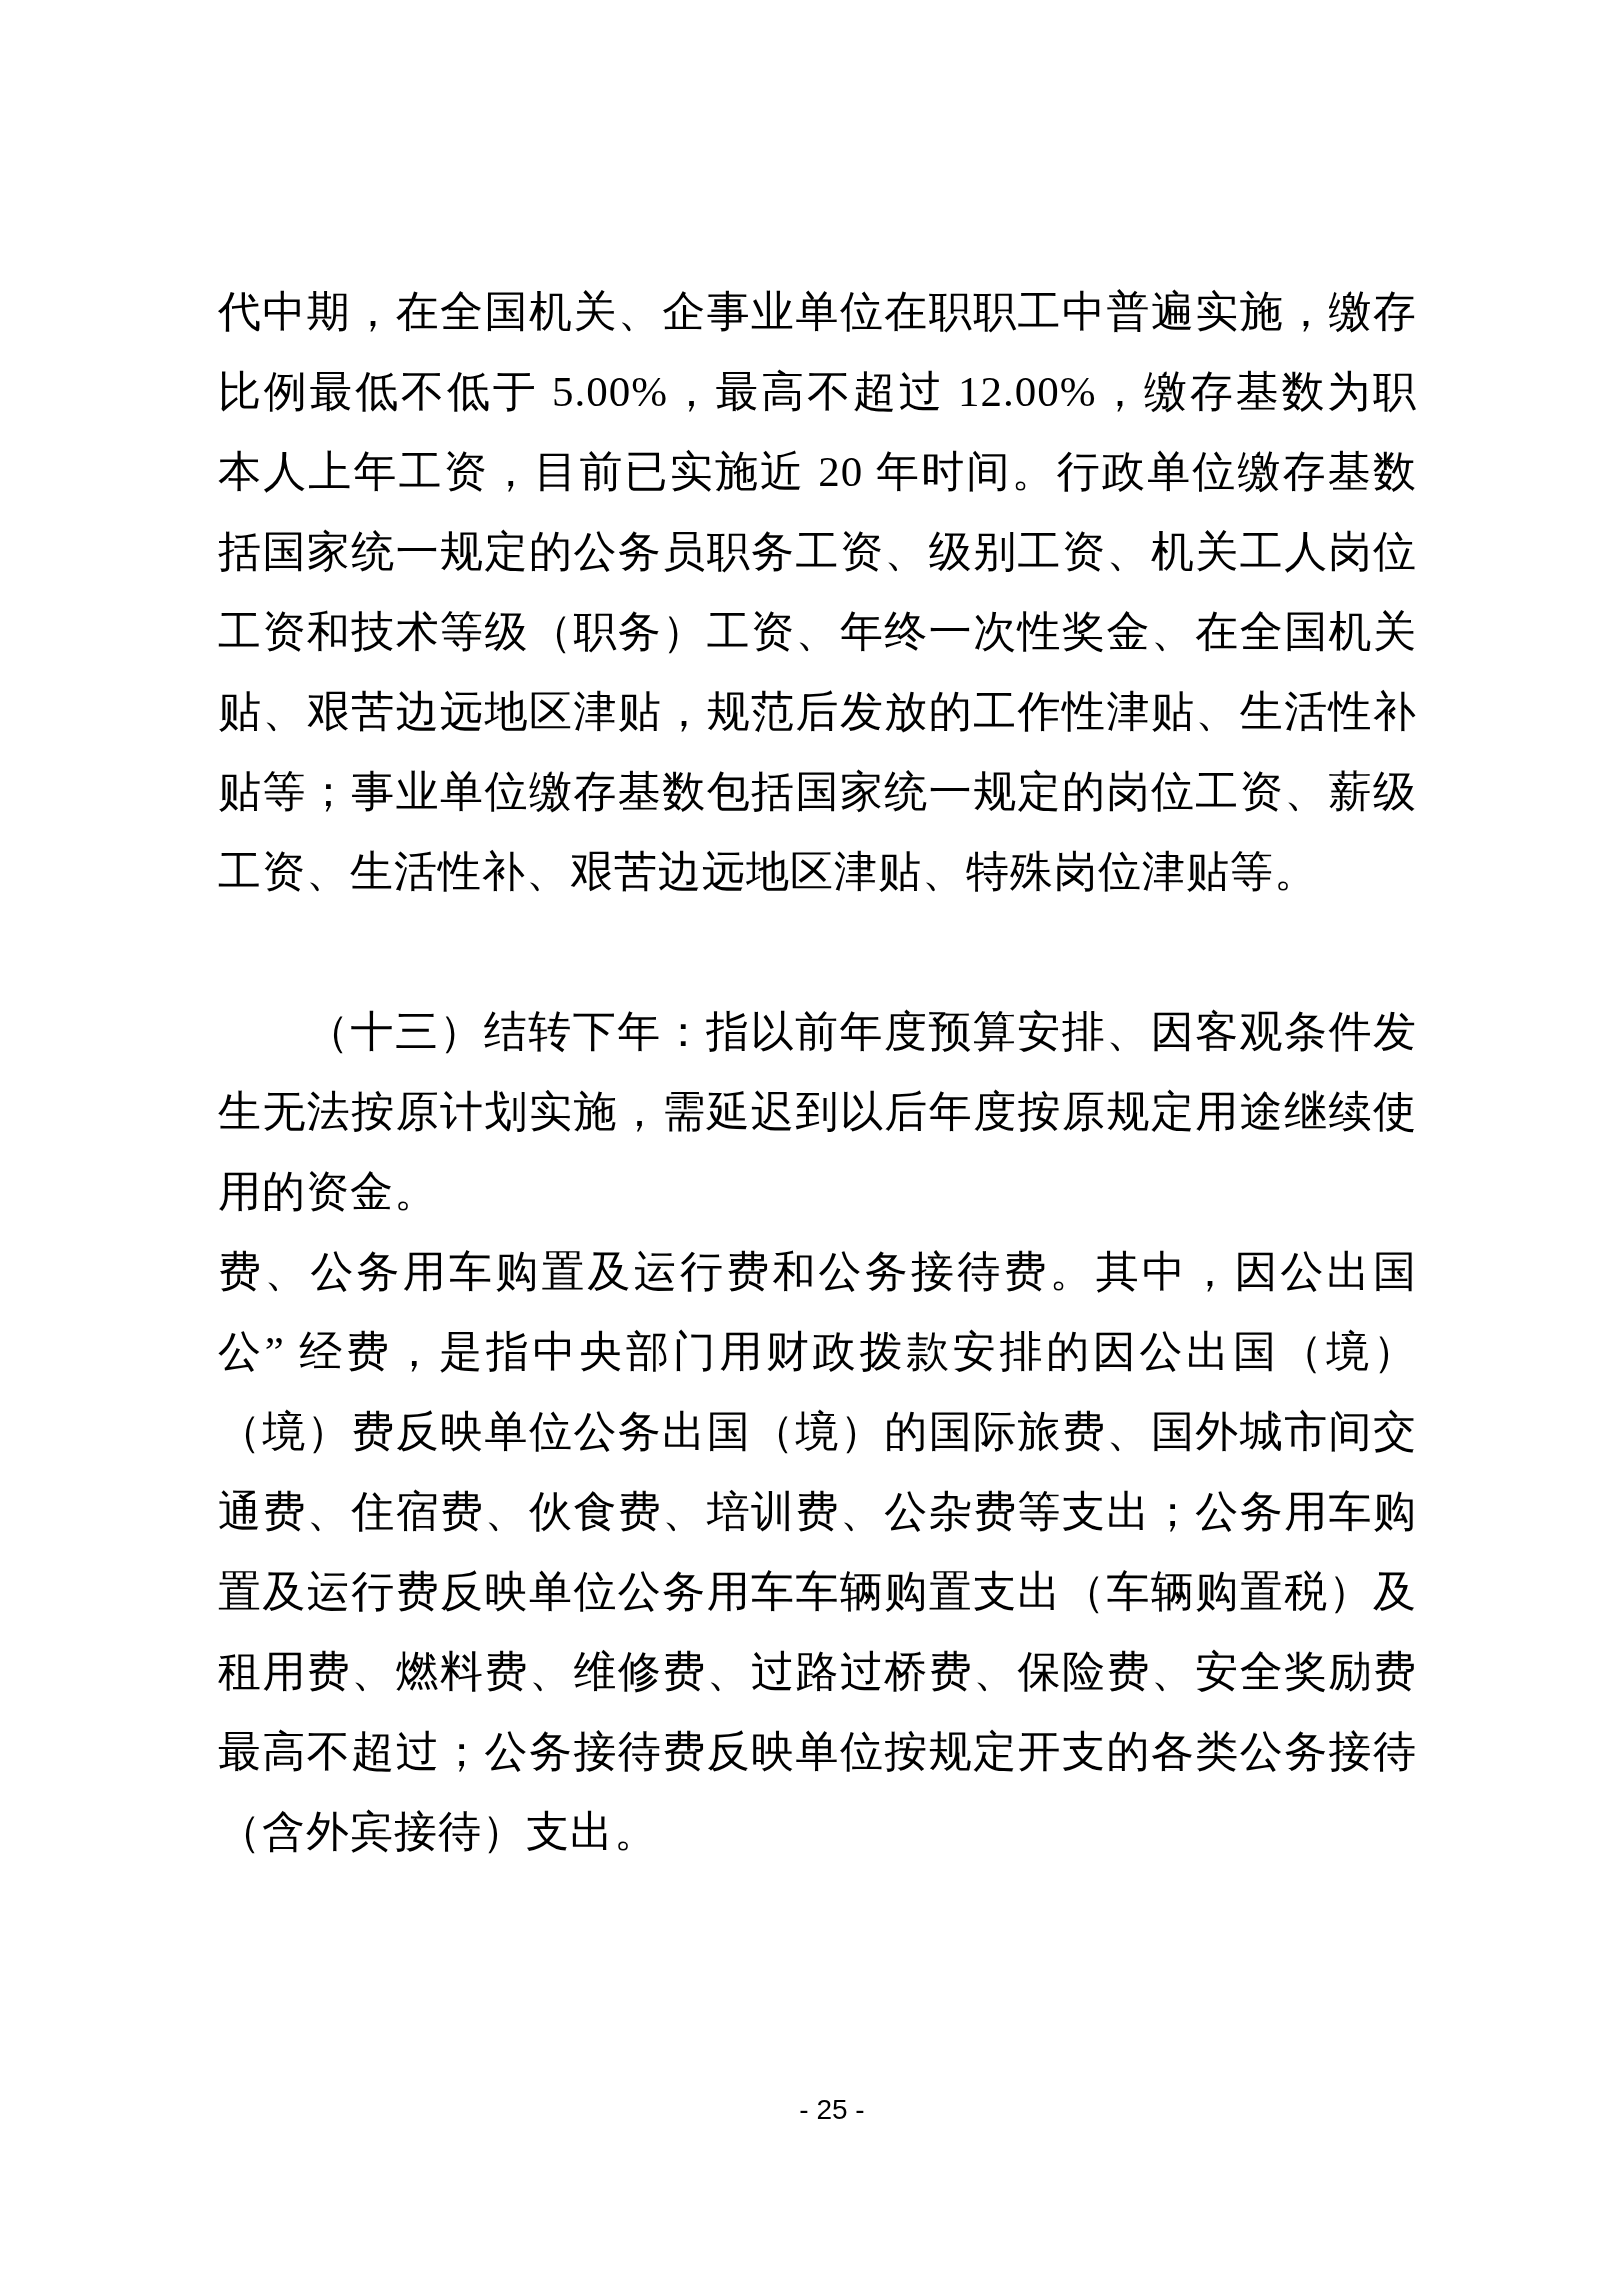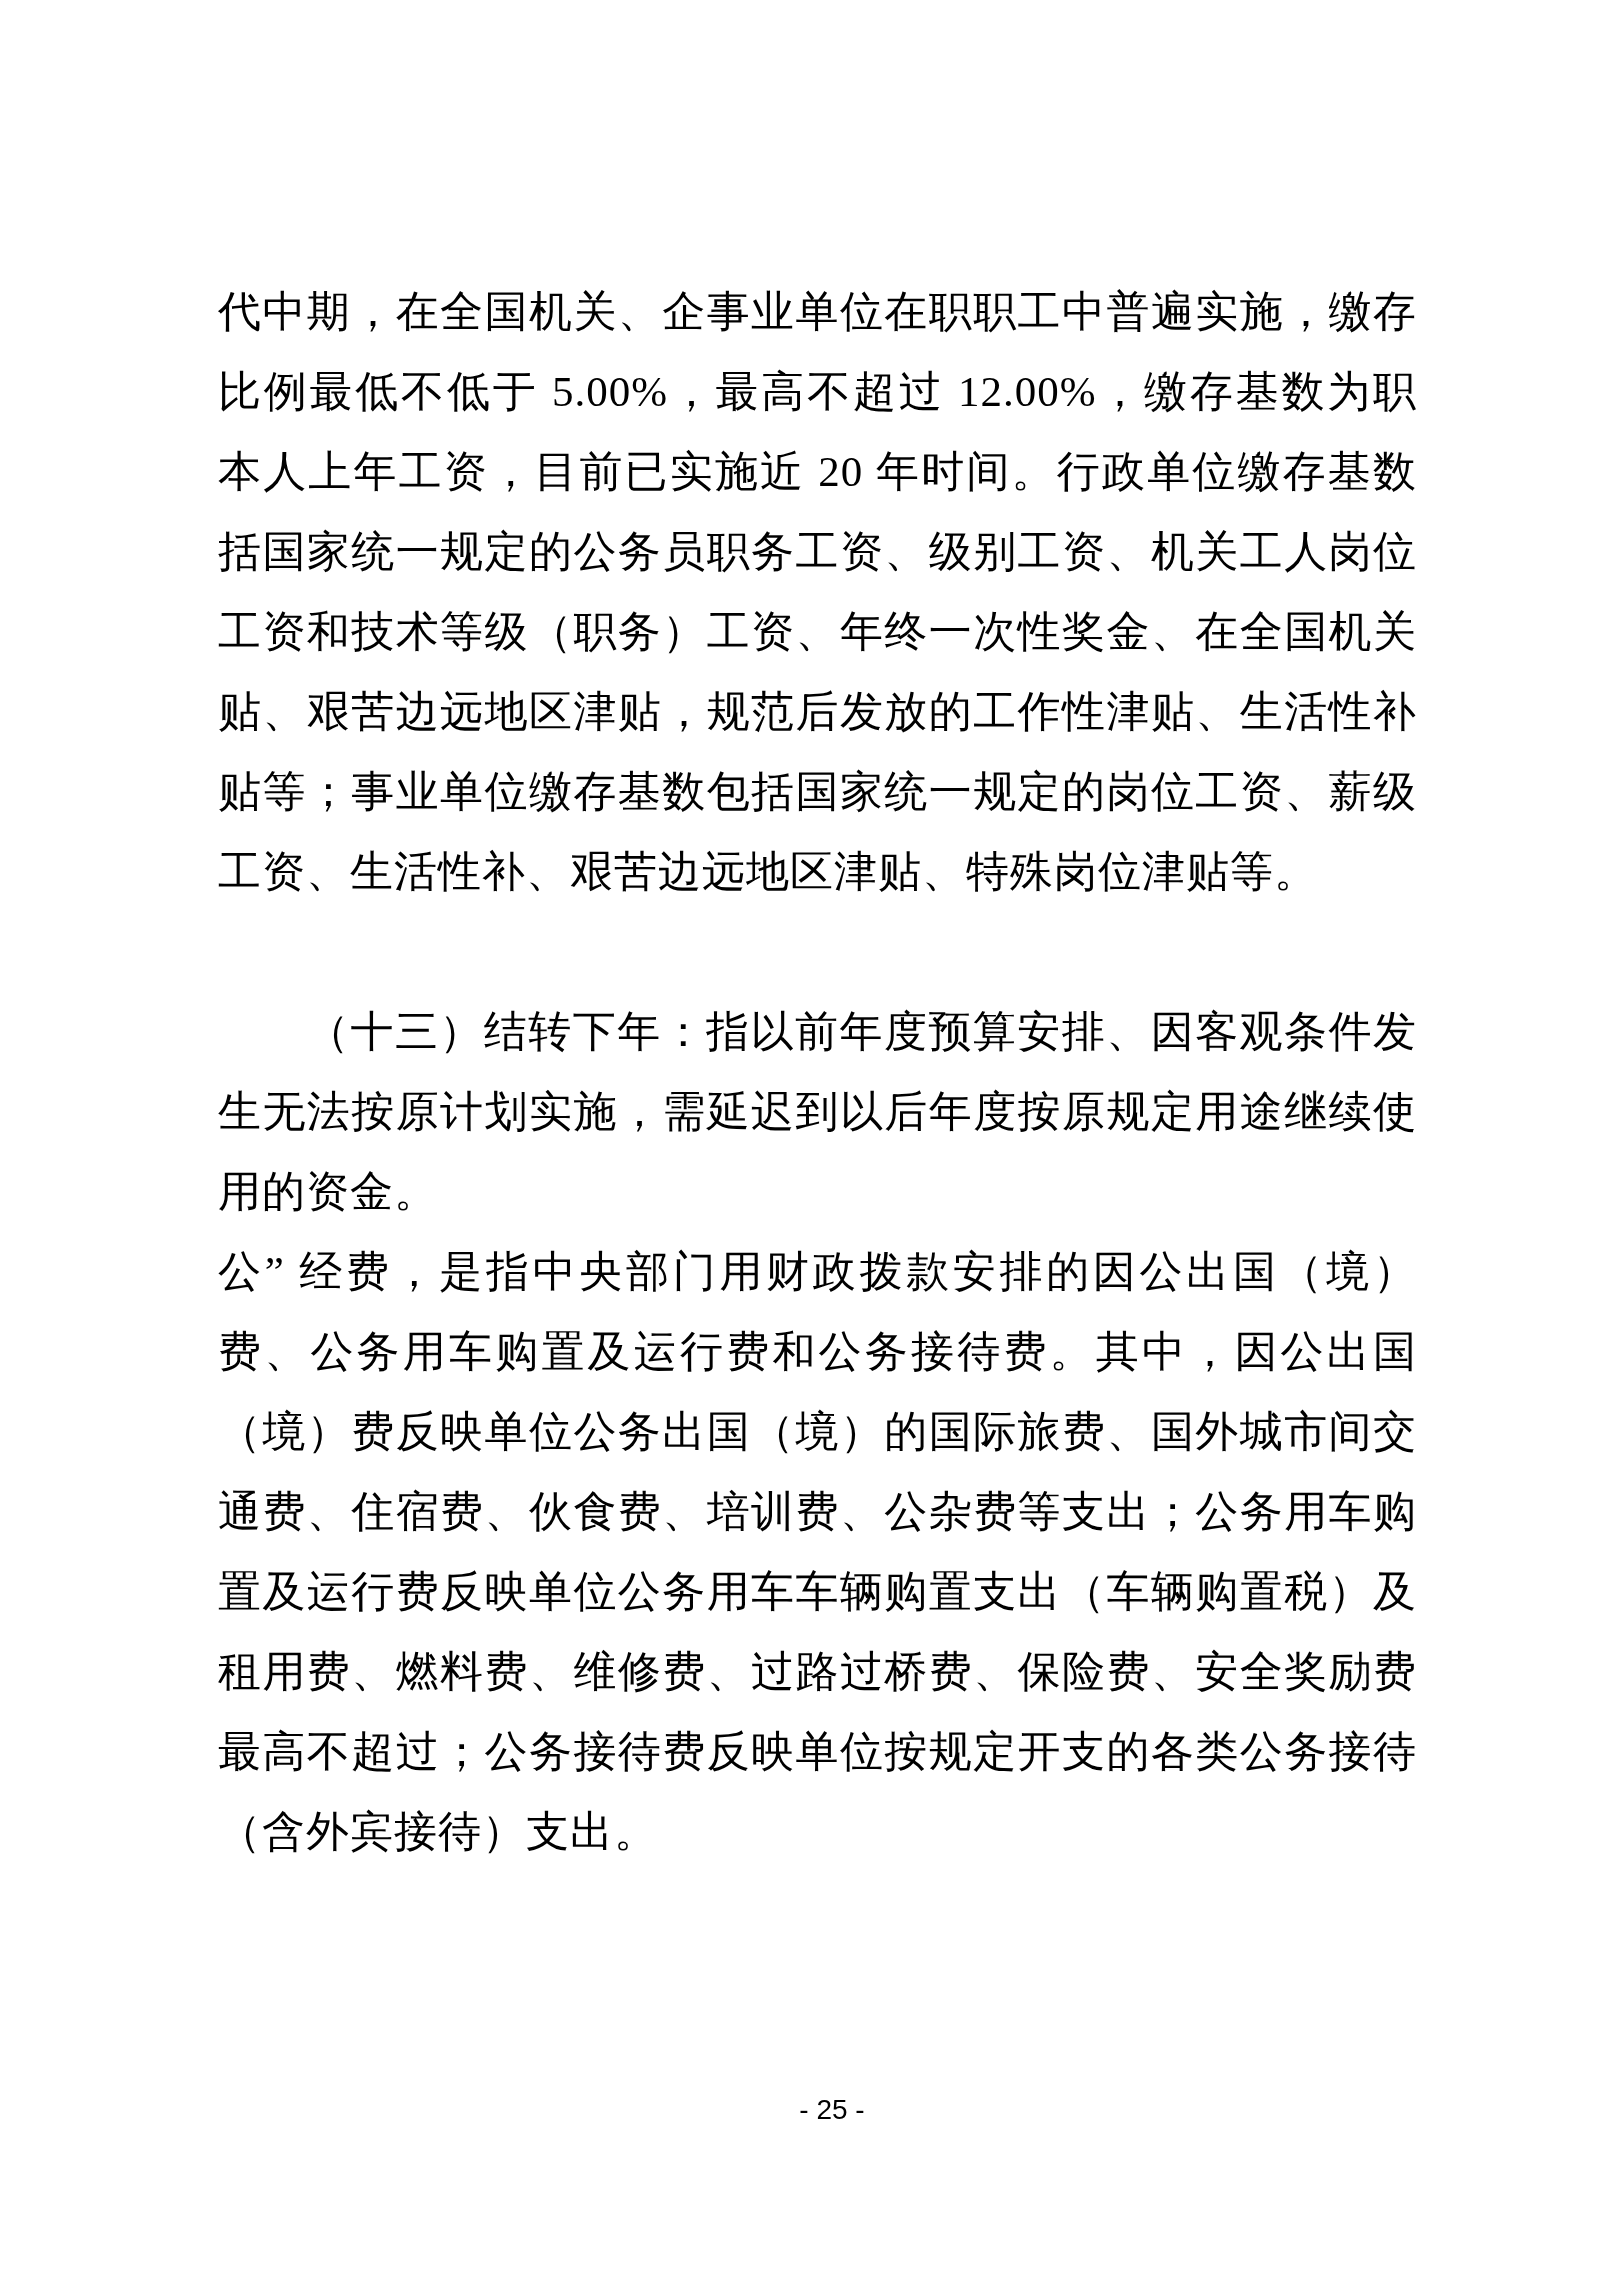--- a/index.html
+++ b/index.html
@@ -79,22 +79,22 @@
 
     <div class="blank-line"></div>
 
     <div class="para">
       <div class="line indent">（十三）结转下年：指以前年度预算安排、因客观条件发</div>
       <div class="line">生无法按原计划实施，需延迟到以后年度按原规定用途继续使</div>
       <div class="line end">用的资金。</div>
     </div>
 
     <div class="para">
+      <div class="line">费、公务用车购置及运行费和公务接待费。其中，因公出国</div>
       <div class="line">公” 经费，是指中央部门用财政拨款安排的因公出国（境）</div>
-      <div class="line">费、公务用车购置及运行费和公务接待费。其中，因公出国</div>
       <div class="line">（境）费反映单位公务出国（境）的国际旅费、国外城市间交</div>
       <div class="line">通费、住宿费、伙食费、培训费、公杂费等支出；公务用车购</div>
       <div class="line">置及运行费反映单位公务用车车辆购置支出（车辆购置税）及</div>
       <div class="line">租用费、燃料费、维修费、过路过桥费、保险费、安全奖励费</div>
       <div class="line">最高不超过；公务接待费反映单位按规定开支的各类公务接待</div>
       <div class="line end">（含外宾接待）支出。</div>
     </div>
 
   </div>
 

